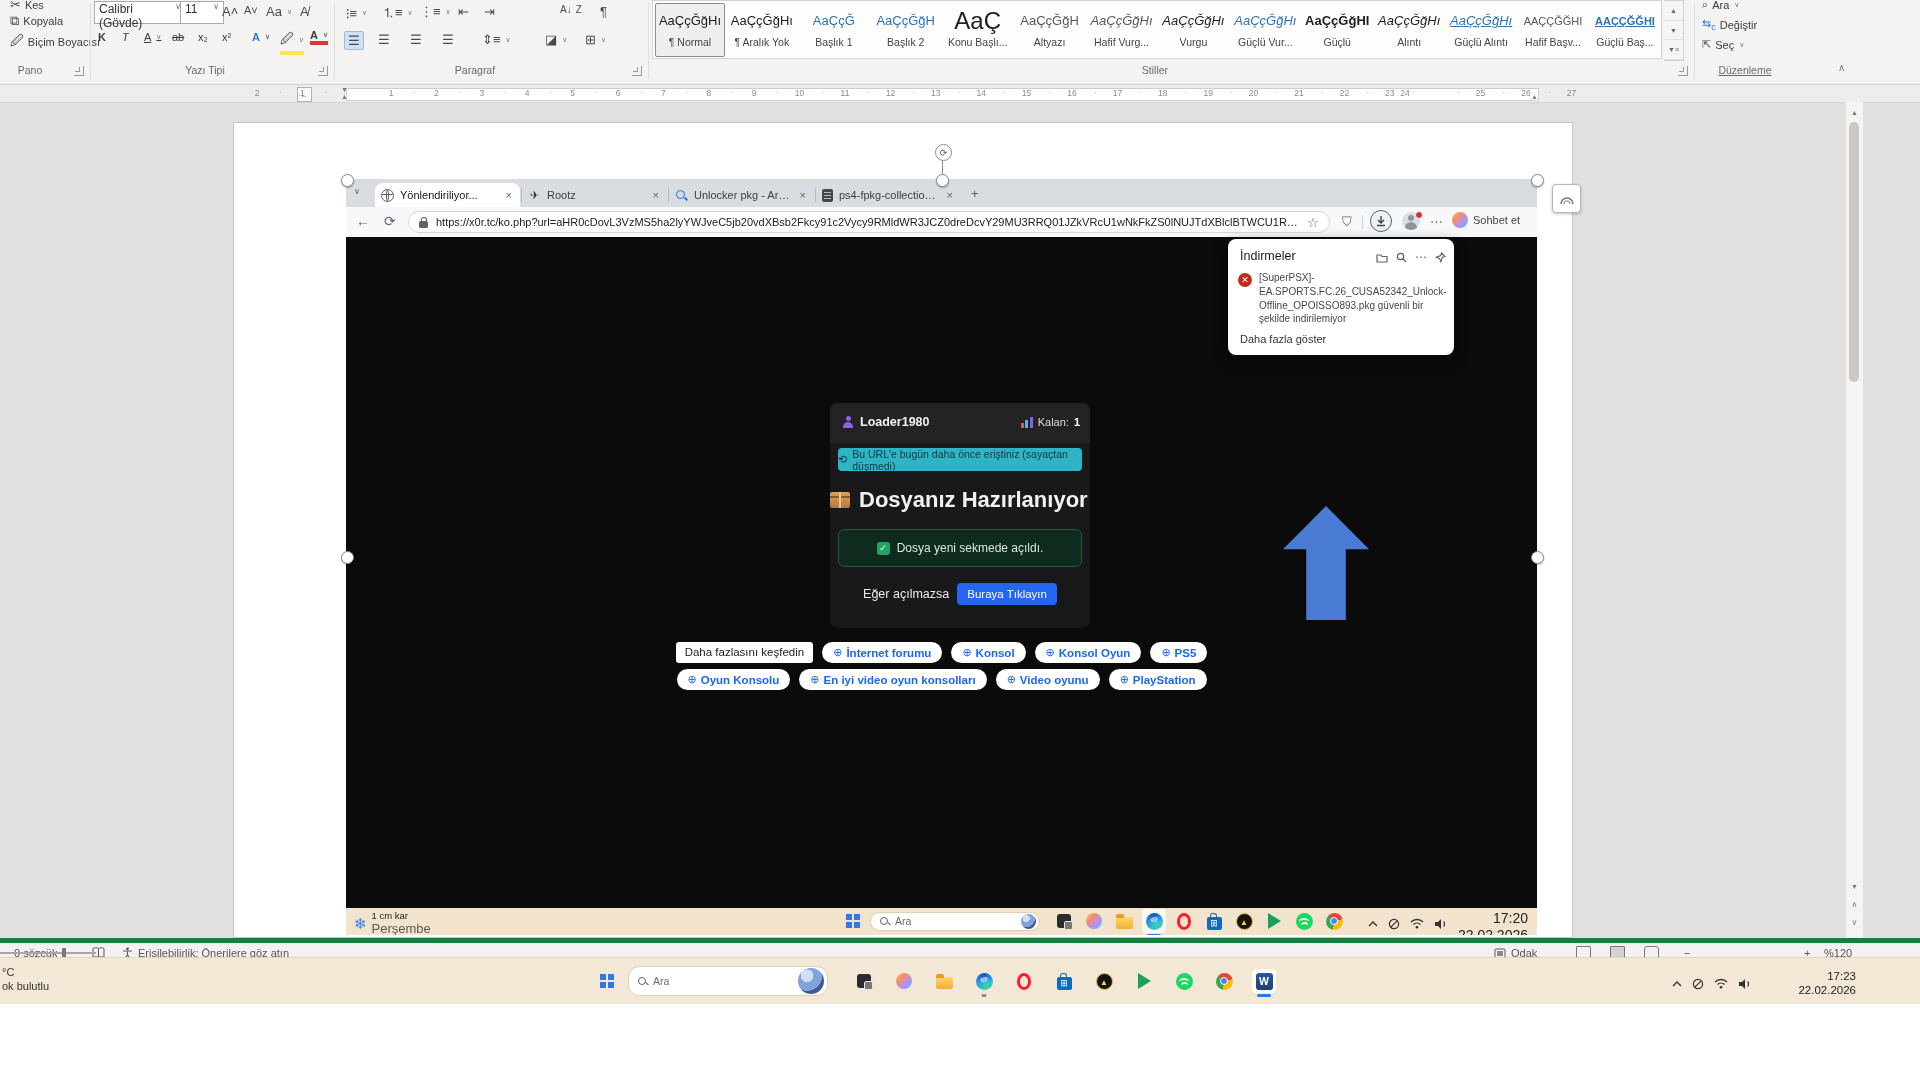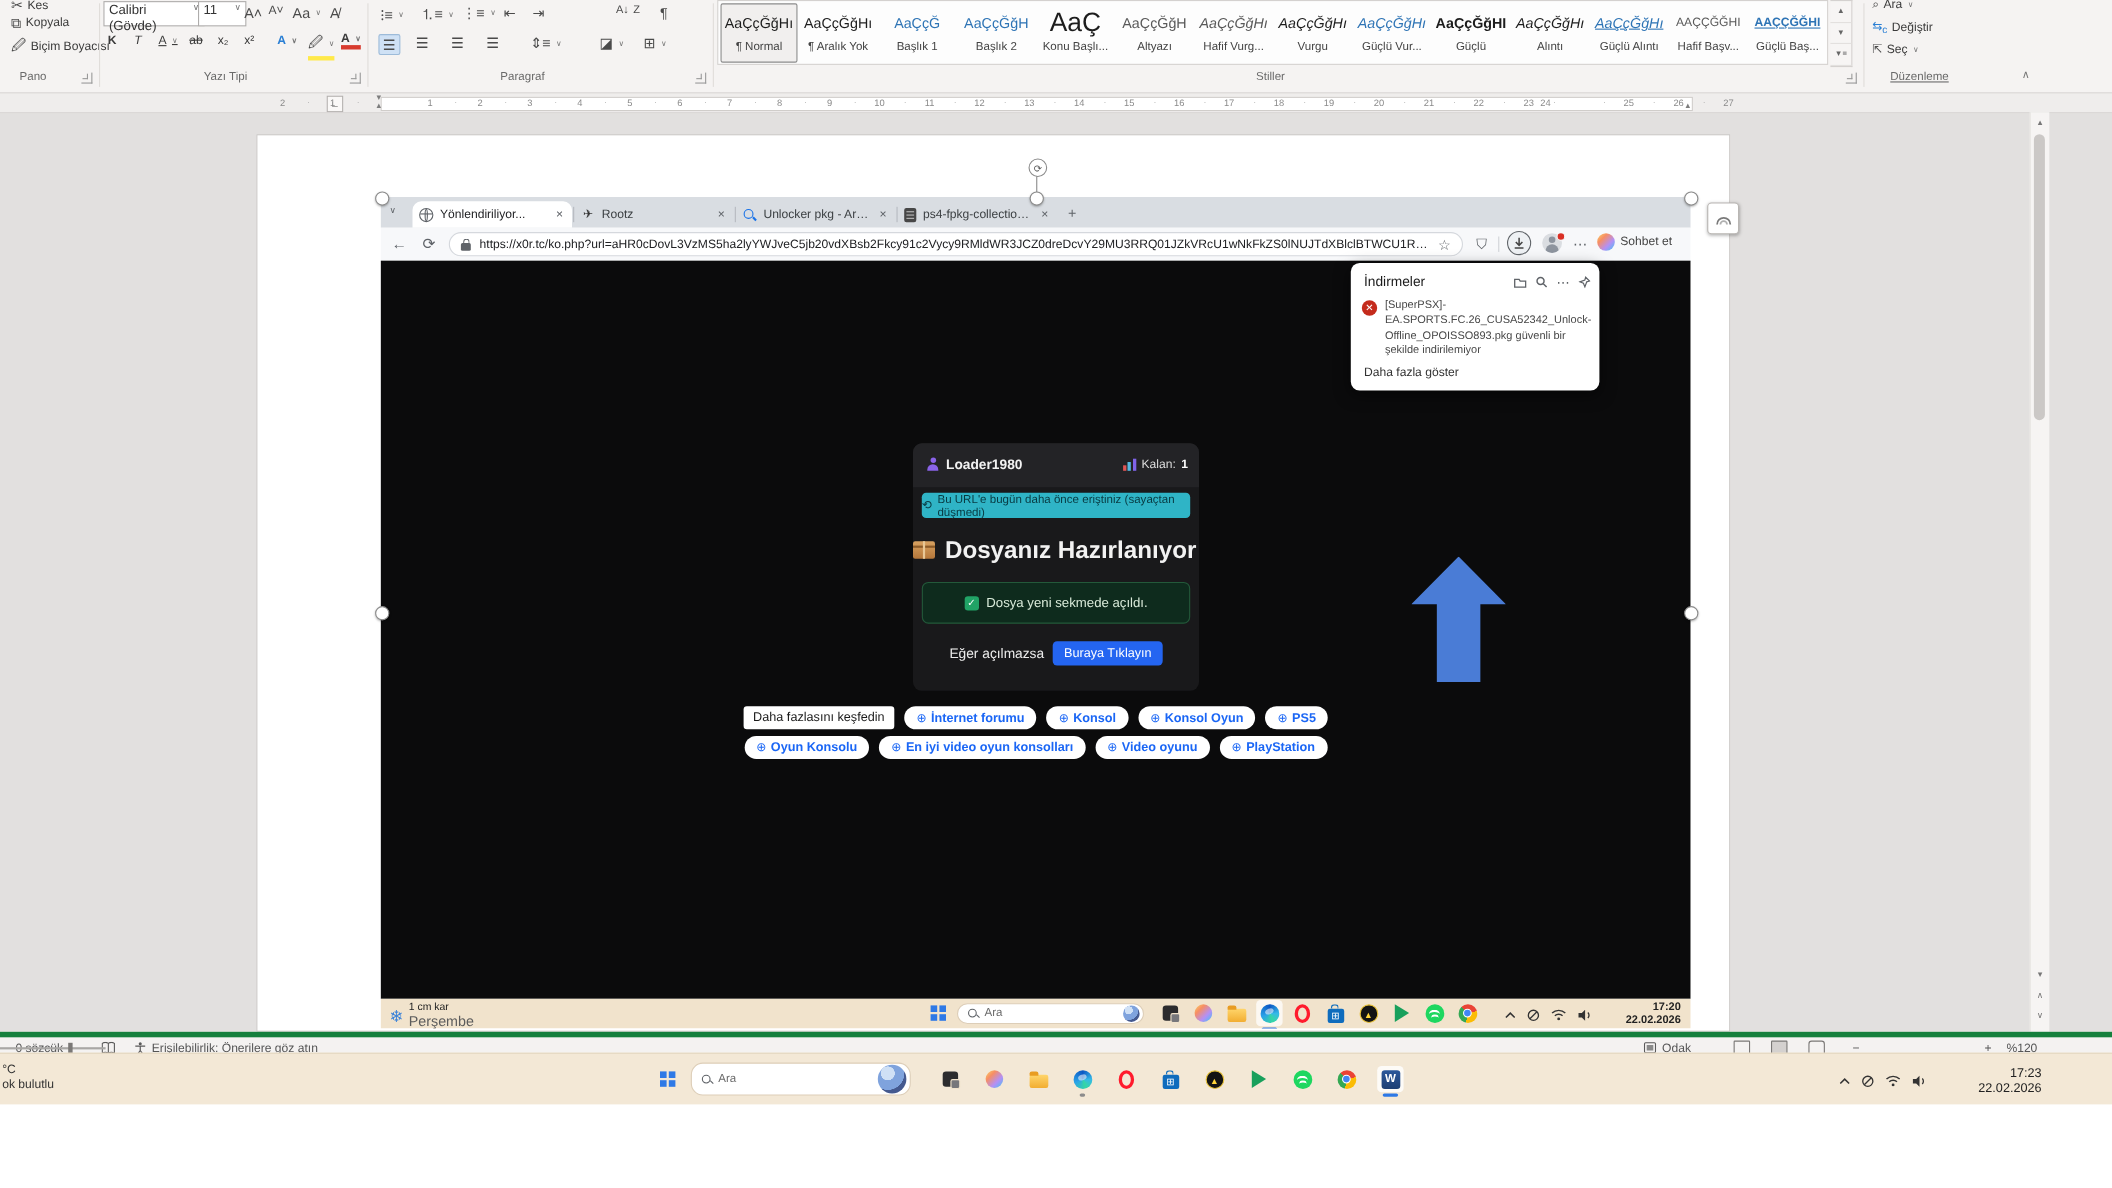--- a/index.html
+++ b/index.html
@@ -675,21 +675,21 @@
           <span><svg width="14" height="11" viewBox="0 0 14 11">
               <path d="M1 4 A8.5 8.5 0 0 1 13 4" stroke="#333" stroke-width="1.3" fill="none"></path>
               <path d="M3.5 6.5 A5 5 0 0 1 10.5 6.5" stroke="#333" stroke-width="1.3" fill="none"></path>
               <circle cx="7" cy="9.3" r="1.3" fill="#333"></circle>
             </svg></span>
           <span><svg width="14" height="12" viewBox="0 0 14 12">
               <path d="M1 4 H4 L7 1 V11 L4 8 H1 Z" fill="#333"></path>
               <path d="M9.5 3.5 A3.5 3.5 0 0 1 9.5 8.5" stroke="#333" stroke-width="1.2" fill="none"></path>
             </svg></span>
         </div>
-        <div class="clock" style="left: 1110px; top: 2px; width: 72px; font-size: 10px; color: rgb(34, 34, 34); font-weight: bold;">
+        <div class="clock" style="left: 1110px; top: 2px; width: 72px; font-size: 14px; color: rgb(34, 34, 34);">
           <span class="t">17:20</span>
           <span class="t">22.02.2026</span>
         </div>
       </div>
   </div>
 
   <div class="handle" style="left:341px;top:174px;"></div>
   <div class="handle" style="left:936px;top:174px;"></div>
   <div class="handle" style="left:1531px;top:174px;"></div>
   <div class="handle" style="left:341px;top:551px;"></div>

